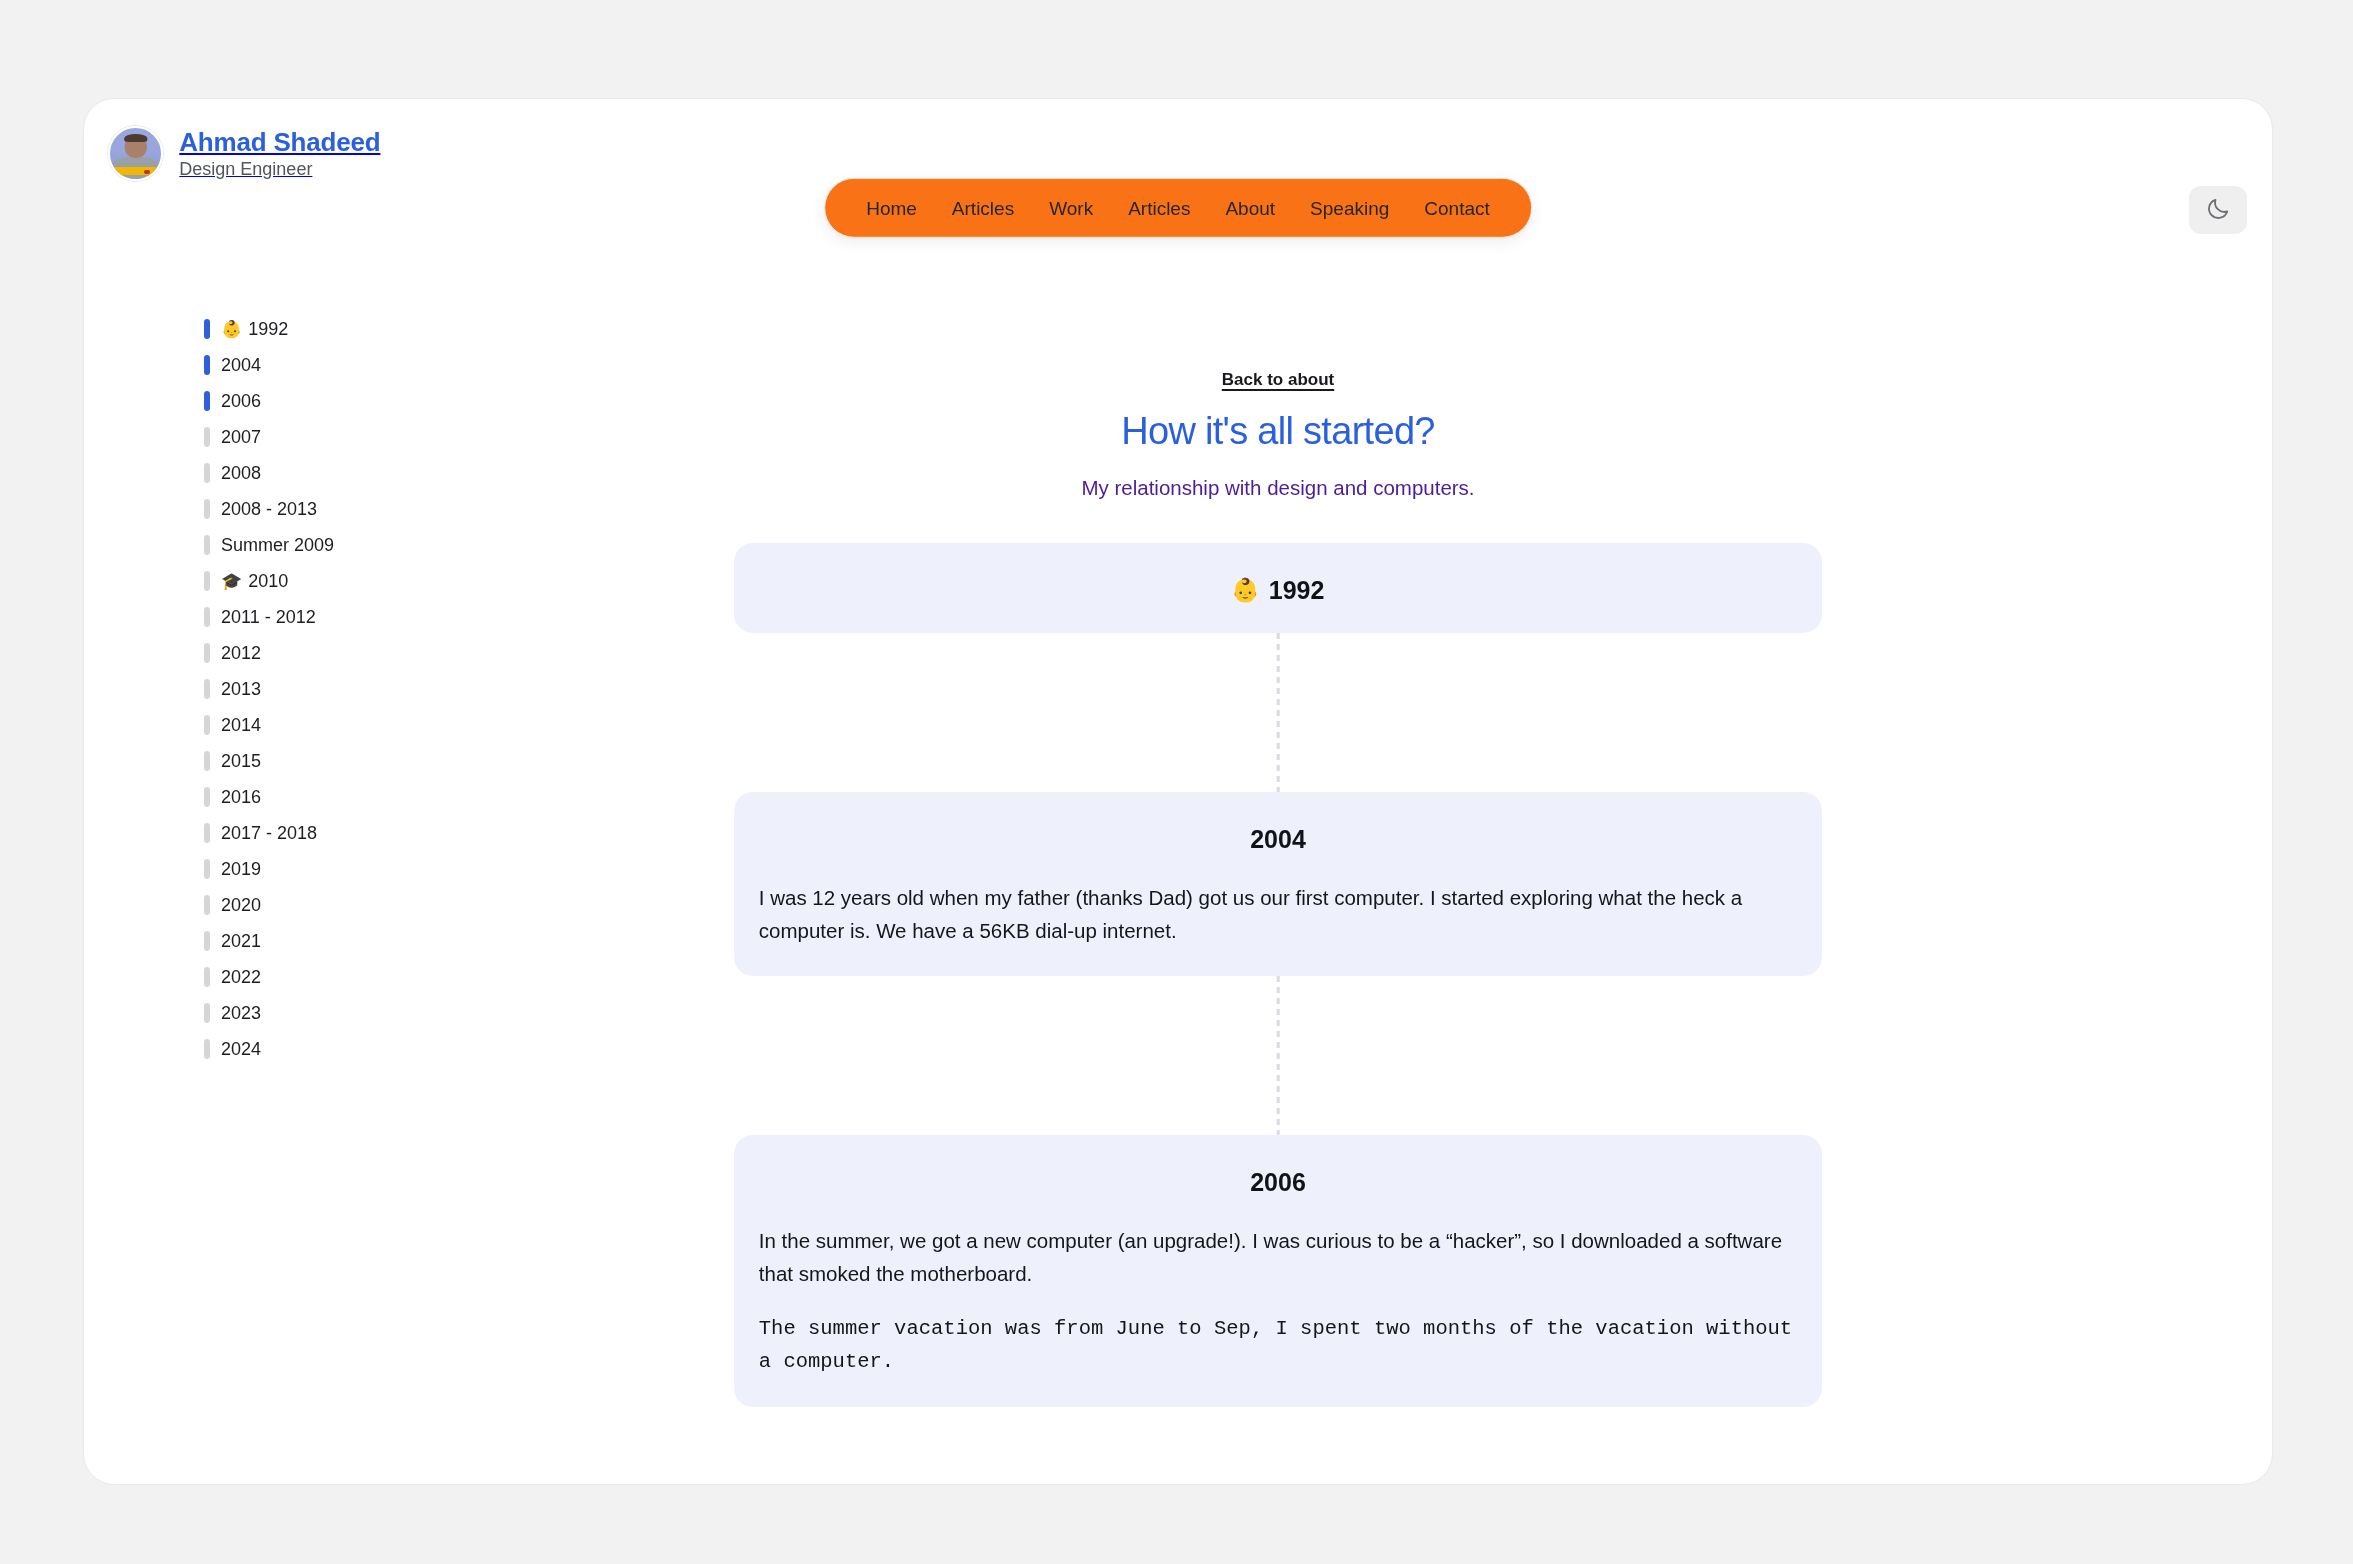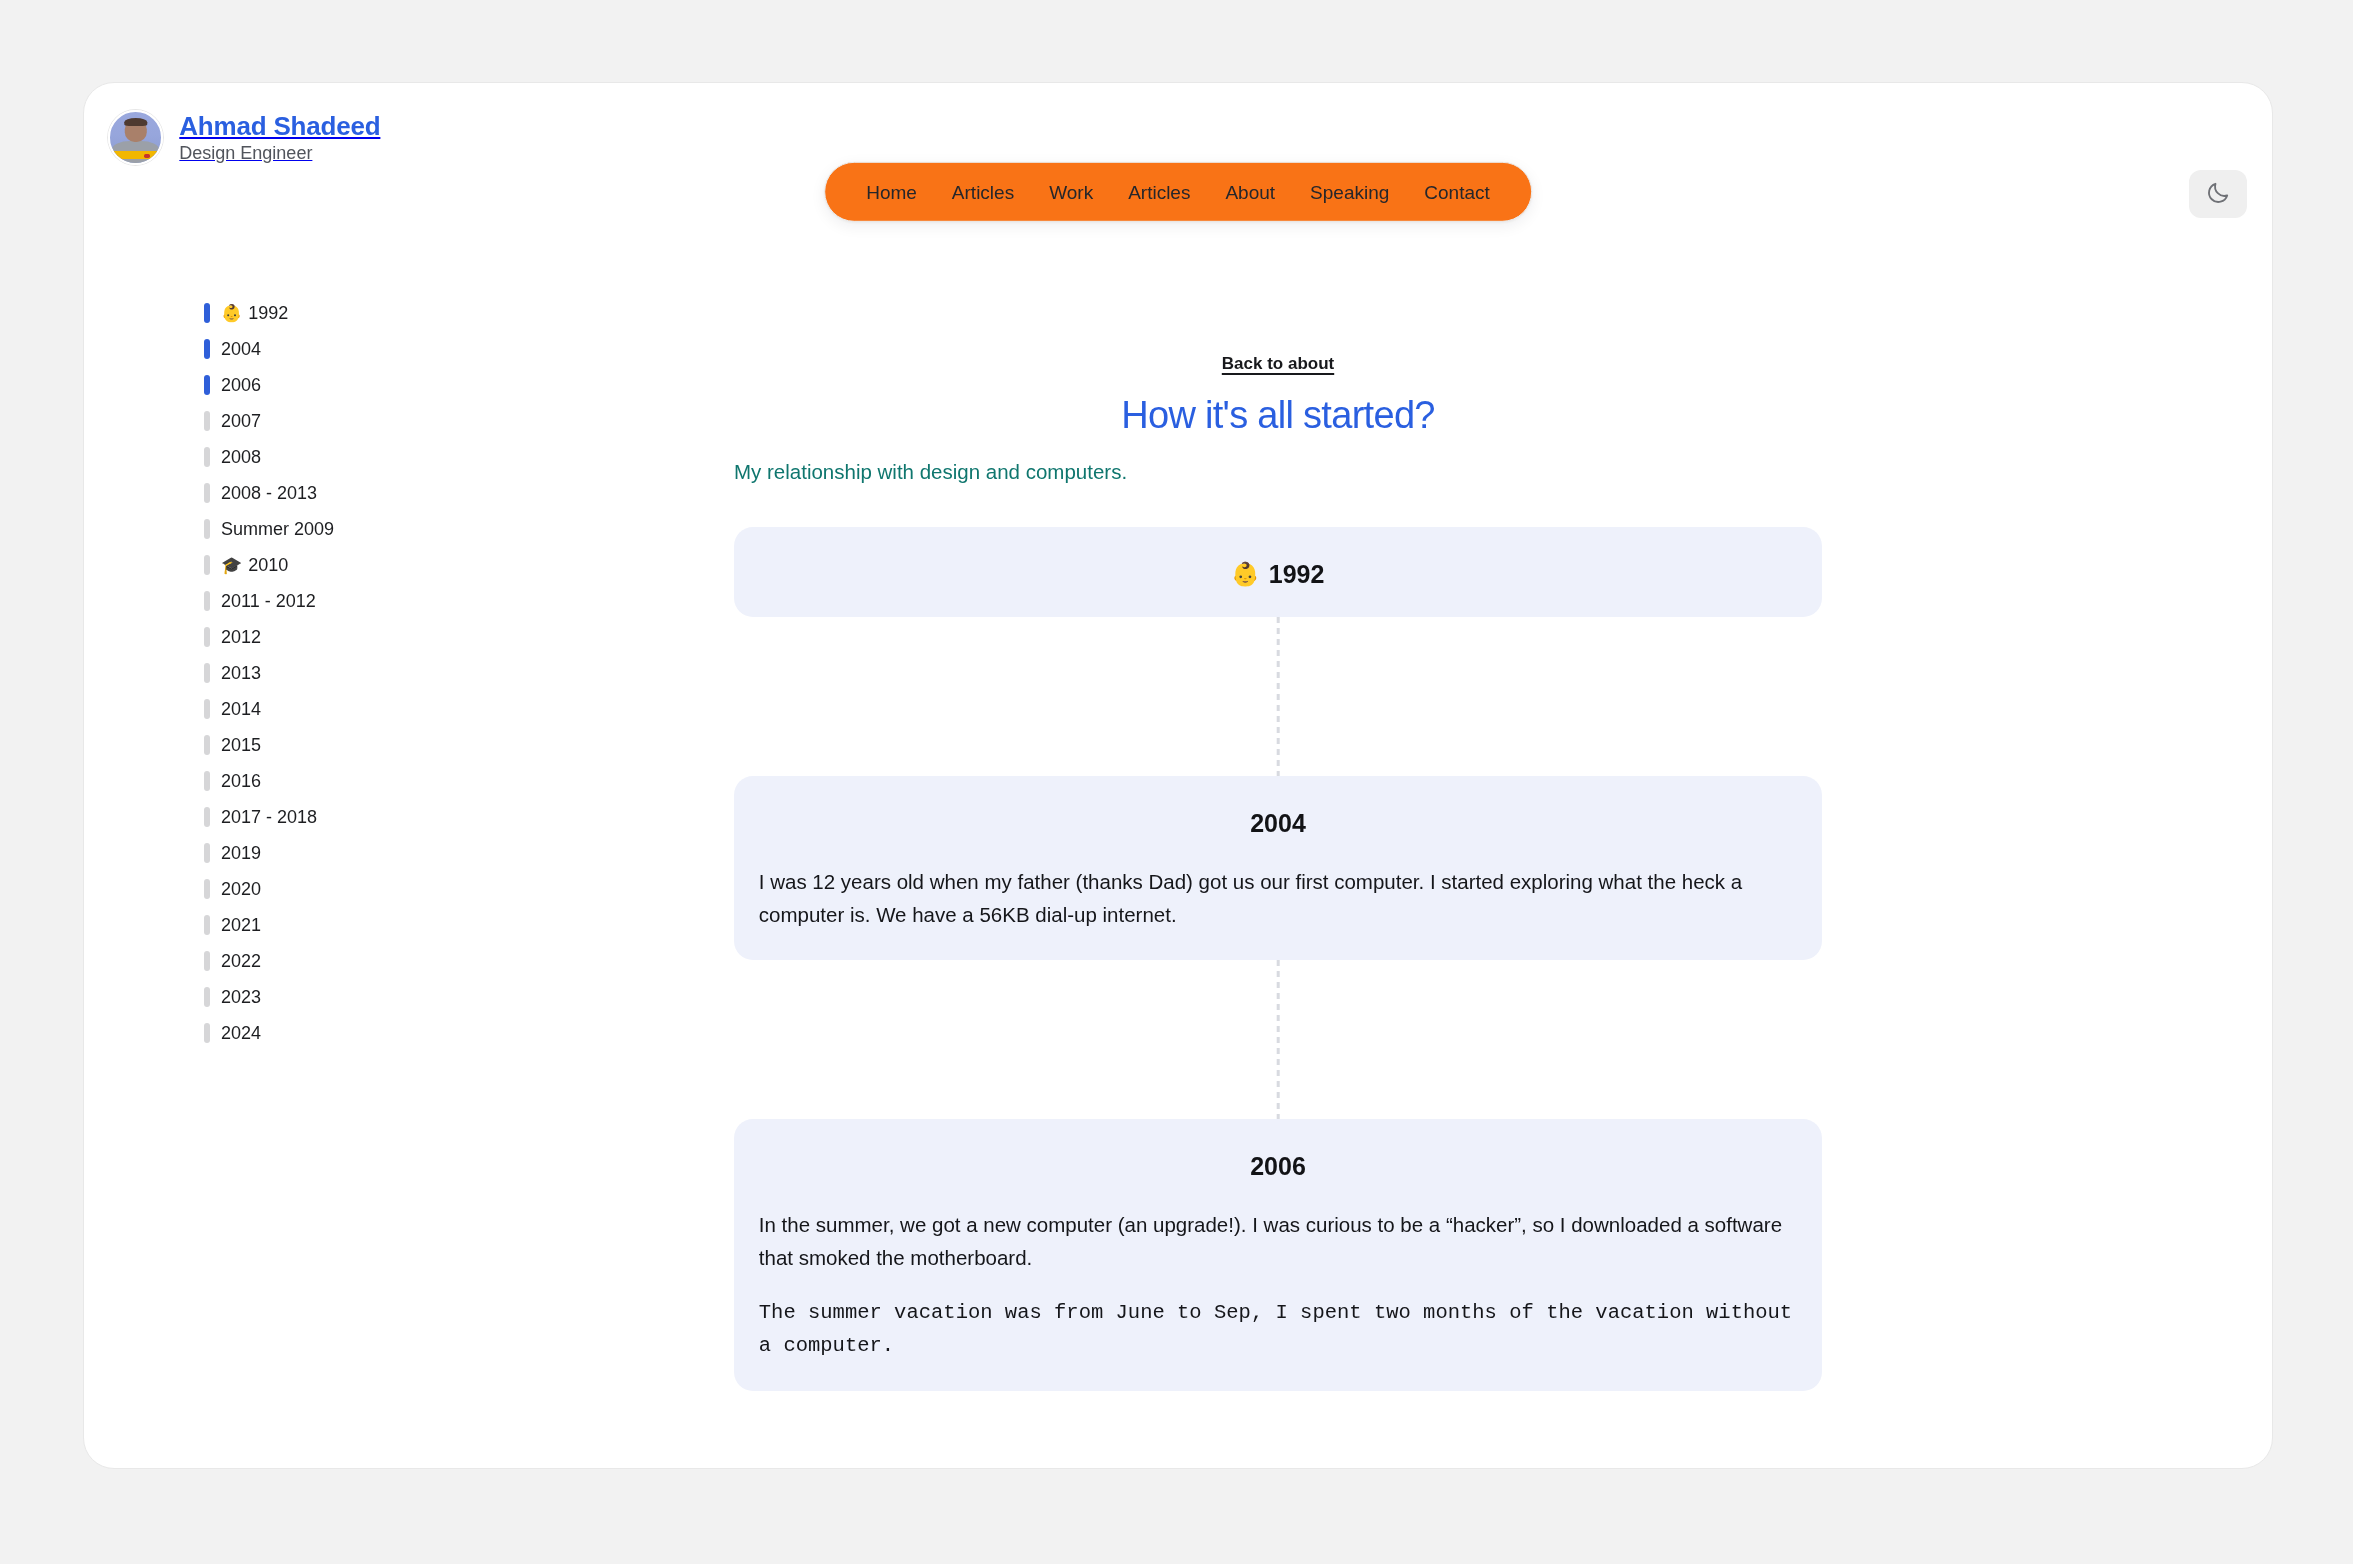--- a/index.html
+++ b/index.html
@@ -13,21 +13,21 @@
   body {
     background: #f2f2f2;
     font-family: "Liberation Sans", sans-serif;
     -webkit-font-smoothing: antialiased;
   }
 
   
   .page-shell {
     position: absolute;
     left: 83px;
-    top: 82px;
+    top: 98px;
     width: 2190px;
     height: 1387px;
     background: #ffffff;
     border-radius: 31px;
     border: 0.9px solid #e8e8e8;
     overflow: hidden;
   }
 
   
   .site-header {
@@ -221,23 +221,23 @@
     text-align: center;
     font-size: 38px;
     font-weight: 400;
     color: #2a5fe0;
     letter-spacing: -0.7px;
     line-height: 1.1;
   }
 
   .page-subtitle {
     margin-top: 22px;
-    text-align: left;
+    text-align: center;
     font-size: 20.5px;
-    color: #0f766e;
+    color: #4c1d95;
     line-height: 1.3;
   }
 
   
   .timeline {
     margin-top: 41px;
     position: relative;
   }
 
   .tl-entry { position: relative; }

